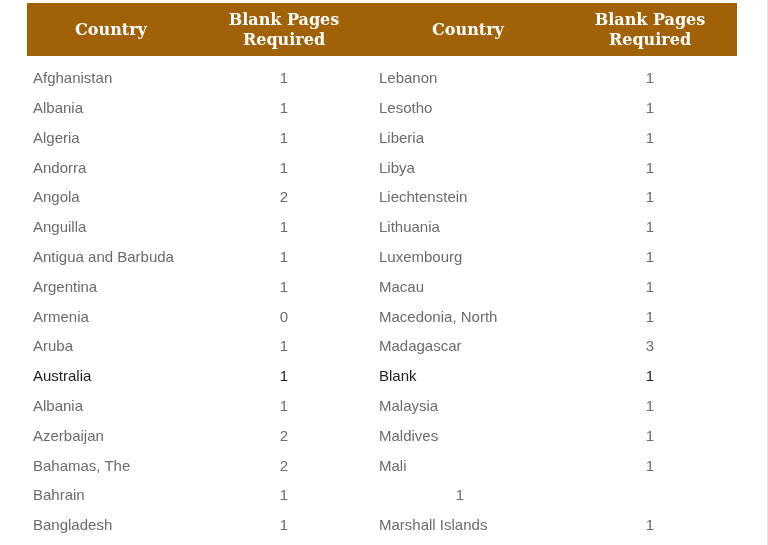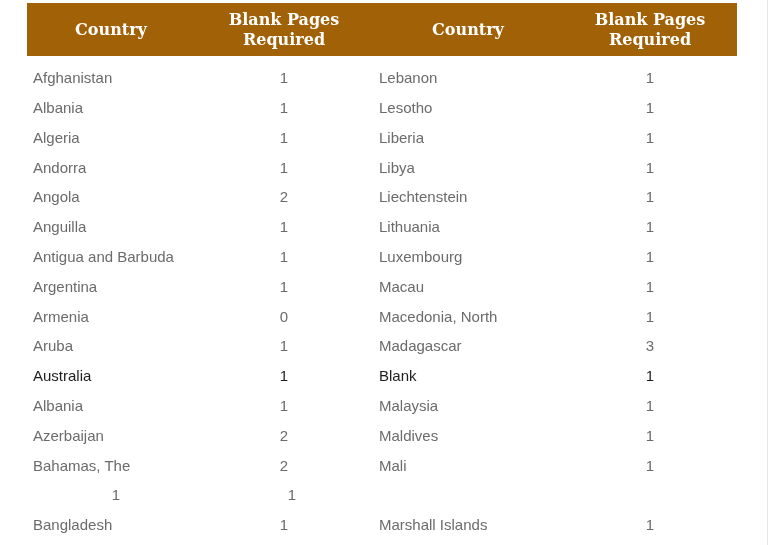--- a/index.html
+++ b/index.html
@@ -121,20 +121,21 @@
         <div class="name col-country2">Maldives</div>
         <div class="num col-pages2">1</div>
       </div>
       <div class="row">
         <div class="name col-country">Bahamas, The</div>
         <div class="num col-pages">2</div>
         <div class="name col-country2">Mali</div>
         <div class="num col-pages2">1</div>
       </div>
       <div class="row">
+        <div class="name col-country">Bahrain</div>
         <div class="num col-pages">1</div>
         <div class="num col-pages2">1</div>
       </div>
       <div class="row">
         <div class="name col-country">Bangladesh</div>
         <div class="num col-pages">1</div>
         <div class="name col-country2">Marshall Islands</div>
         <div class="num col-pages2">1</div>
       </div>
       <div class="row">

